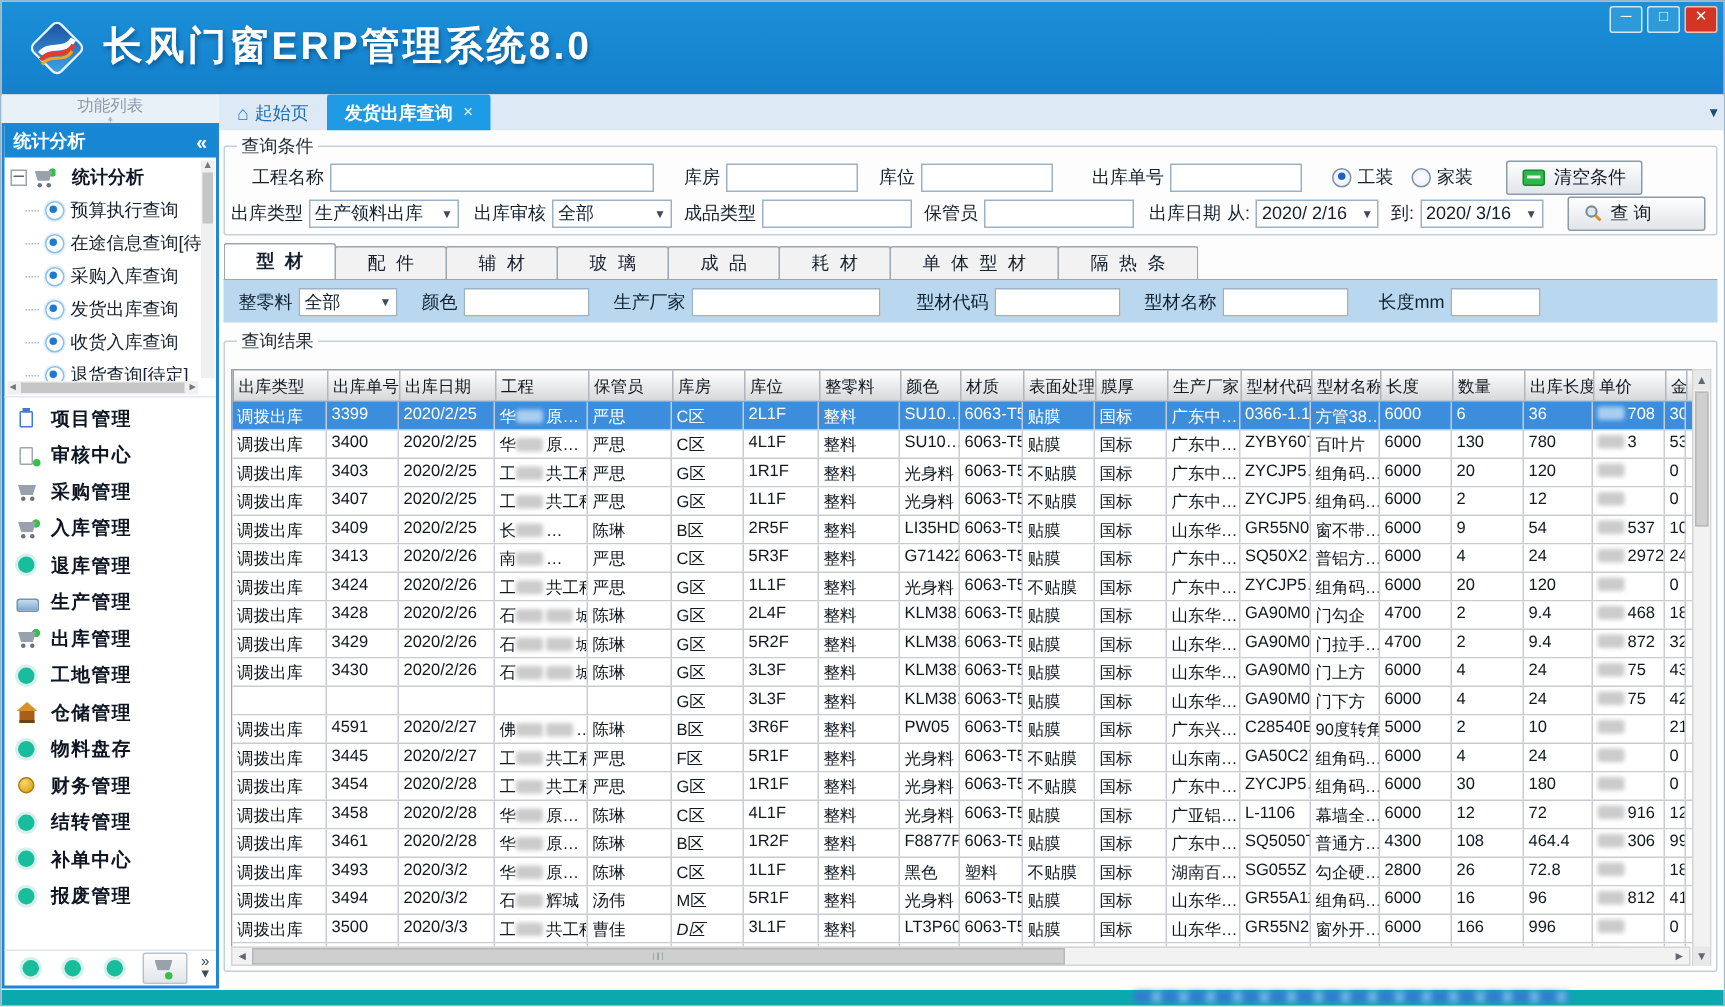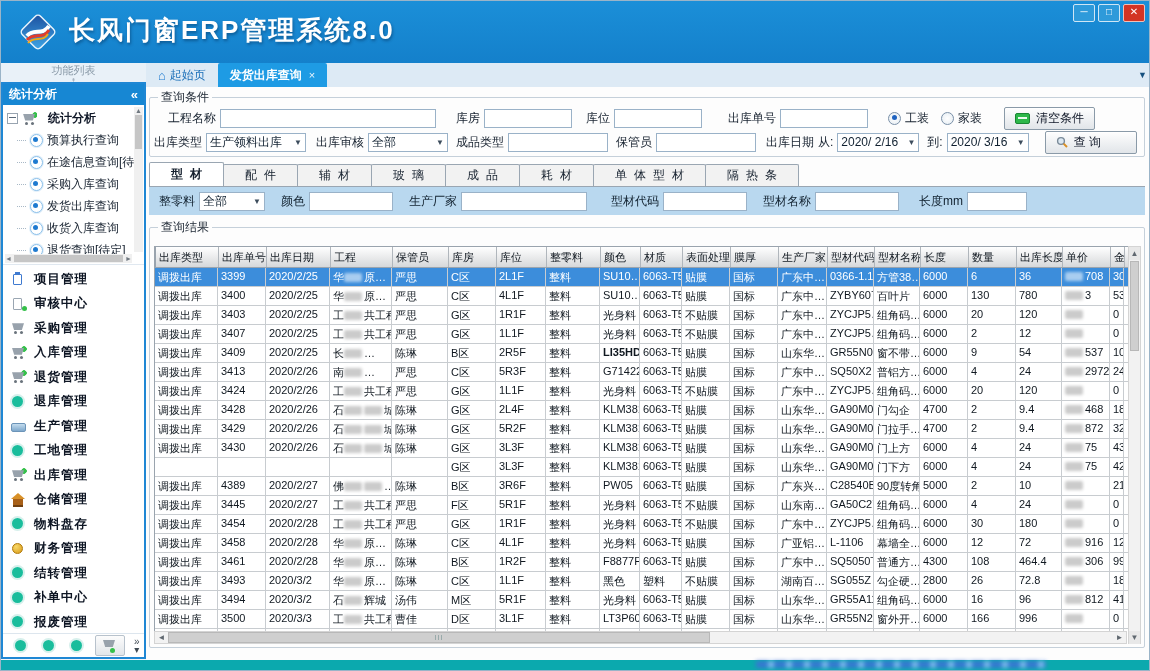--- a/index.html
+++ b/index.html
@@ -209,38 +209,34 @@
             </div>
             <div class="menu-item">
               <span class="mic mic-cart"></span>
               <span class="mlabel">采购管理</span>
             </div>
             <div class="menu-item">
               <span class="mic mic-cart mic-accent"></span>
               <span class="mlabel">入库管理</span>
             </div>
             <div class="menu-item">
-              <span class="mic mic-cart mic-accent"></span>
-              <span class="mlabel">退货管理</span>
-            </div>
-            <div class="menu-item">
               <span class="mic mic-dot"></span>
               <span class="mlabel">退库管理</span>
             </div>
             <div class="menu-item">
               <span class="mic mic-production"></span>
               <span class="mlabel">生产管理</span>
             </div>
             <div class="menu-item">
+              <span class="mic mic-cart mic-accent"></span>
+              <span class="mlabel">出库管理</span>
+            </div>
+            <div class="menu-item">
               <span class="mic mic-dot"></span>
               <span class="mlabel">工地管理</span>
-            </div>
-            <div class="menu-item">
-              <span class="mic mic-cart mic-accent"></span>
-              <span class="mlabel">出库管理</span>
             </div>
             <div class="menu-item">
               <span class="mic mic-warehouse"></span>
               <span class="mlabel">仓储管理</span>
             </div>
             <div class="menu-item">
               <span class="mic mic-dot"></span>
               <span class="mlabel">物料盘存</span>
             </div>
             <div class="menu-item">
@@ -503,21 +499,21 @@
                 </div>
                 <div class="g-row">
                   <div class="g-cell" style="width: 63px;">调拨出库</div>
                   <div class="g-cell" style="width: 48px;">3409</div>
                   <div class="g-cell" style="width: 64px;">2020/2/25</div>
                   <div class="g-cell" style="width: 62px;">长<span class="redact"></span>…</div>
                   <div class="g-cell" style="width: 56px;">陈琳</div>
                   <div class="g-cell" style="width: 48px;">B区</div>
                   <div class="g-cell" style="width: 50px;">2R5F</div>
                   <div class="g-cell" style="width: 54px;">整料</div>
-                  <div class="g-cell" style="width: 40px; font-weight: bold;">LI35HD</div>
+                  <div class="g-cell" style="width: 40px;">LI35HD</div>
                   <div class="g-cell" style="width: 42px;">6063-T5</div>
                   <div class="g-cell" style="width: 48px;">贴膜</div>
                   <div class="g-cell" style="width: 48px;">国标</div>
                   <div class="g-cell" style="width: 49px;">山东华…</div>
                   <div class="g-cell" style="width: 47px;">GR55N02</div>
                   <div class="g-cell" style="width: 46px;">窗不带…</div>
                   <div class="g-cell" style="width: 48px;">6000</div>
                   <div class="g-cell" style="width: 48px;">9</div>
                   <div class="g-cell" style="width: 46px;">54</div>
                   <div class="g-cell" style="width: 48px;"><span class="redact"></span>537</div>
@@ -650,21 +646,21 @@
                   <div class="g-cell" style="width: 47px;">GA90M09.</div>
                   <div class="g-cell" style="width: 46px;">门下方</div>
                   <div class="g-cell" style="width: 48px;">6000</div>
                   <div class="g-cell" style="width: 48px;">4</div>
                   <div class="g-cell" style="width: 46px;">24</div>
                   <div class="g-cell" style="width: 48px;"><span class="redact"></span>75</div>
                   <div class="g-cell" style="width: 14px;">423</div>
                 </div>
                 <div class="g-row">
                   <div class="g-cell" style="width: 63px;">调拨出库</div>
-                  <div class="g-cell" style="width: 48px;">4389</div>
+                  <div class="g-cell" style="width: 48px;">4591</div>
                   <div class="g-cell" style="width: 64px;">2020/2/27</div>
                   <div class="g-cell" style="width: 62px;">佛<span class="redact"></span><span class="redact"></span>…</div>
                   <div class="g-cell" style="width: 56px;">陈琳</div>
                   <div class="g-cell" style="width: 48px;">B区</div>
                   <div class="g-cell" style="width: 50px;">3R6F</div>
                   <div class="g-cell" style="width: 54px;">整料</div>
                   <div class="g-cell" style="width: 40px;">PW05</div>
                   <div class="g-cell" style="width: 42px;">6063-T5</div>
                   <div class="g-cell" style="width: 48px;">贴膜</div>
                   <div class="g-cell" style="width: 48px;">国标</div>
@@ -808,21 +804,21 @@
                   <div class="g-cell" style="width: 46px;">96</div>
                   <div class="g-cell" style="width: 48px;"><span class="redact"></span>812</div>
                   <div class="g-cell" style="width: 14px;">411</div>
                 </div>
                 <div class="g-row">
                   <div class="g-cell" style="width: 63px;">调拨出库</div>
                   <div class="g-cell" style="width: 48px;">3500</div>
                   <div class="g-cell" style="width: 64px;">2020/3/3</div>
                   <div class="g-cell" style="width: 62px;">工<span class="redact"></span>共工程</div>
                   <div class="g-cell" style="width: 56px;">曹佳</div>
-                  <div class="g-cell" style="width: 48px;">D区</div>
+                  <div class="g-cell" style="width: 48px; font-style: italic;">D区</div>
                   <div class="g-cell" style="width: 50px;">3L1F</div>
                   <div class="g-cell" style="width: 54px;">整料</div>
                   <div class="g-cell" style="width: 40px;">LT3P60</div>
                   <div class="g-cell" style="width: 42px;">6063-T5</div>
                   <div class="g-cell" style="width: 48px;">贴膜</div>
                   <div class="g-cell" style="width: 48px;">国标</div>
                   <div class="g-cell" style="width: 49px;">山东华…</div>
                   <div class="g-cell" style="width: 47px;">GR55N26</div>
                   <div class="g-cell" style="width: 46px;">窗外开…</div>
                   <div class="g-cell" style="width: 48px;">6000</div>

